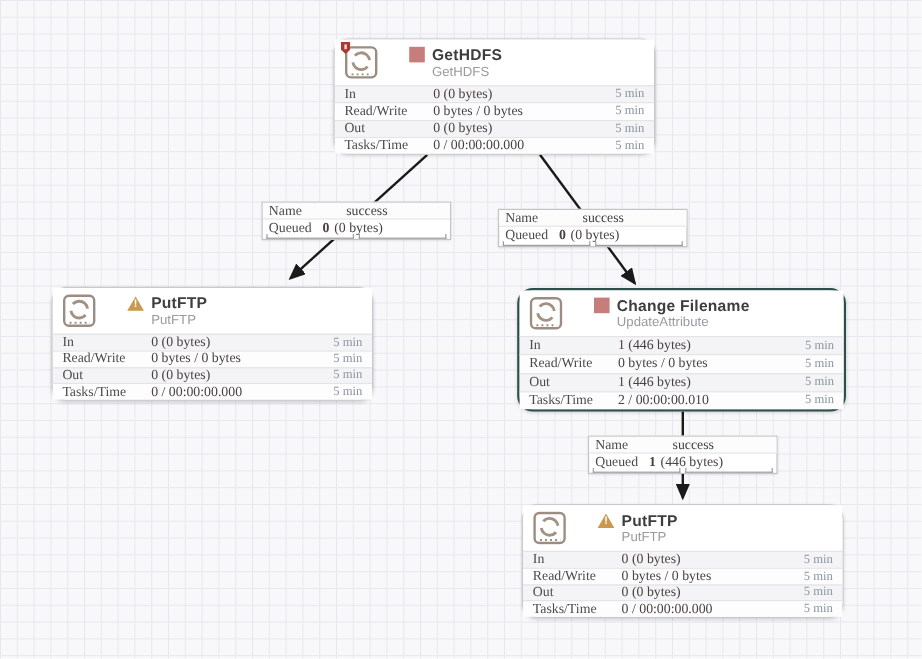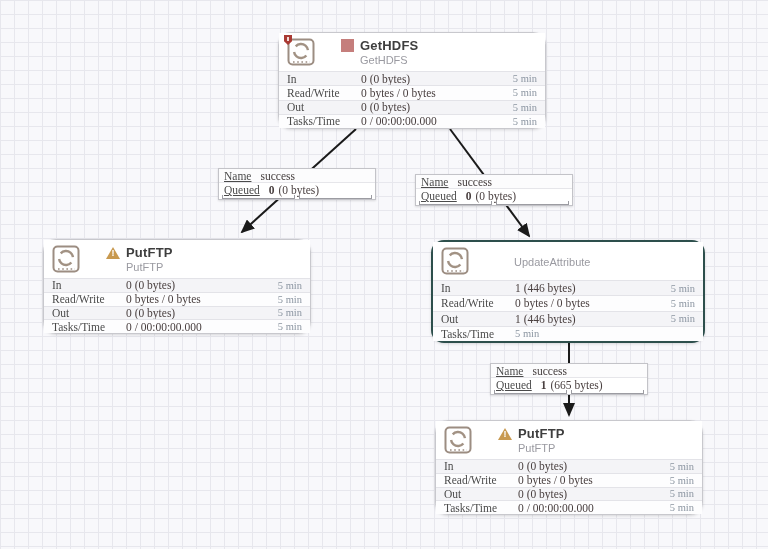--- a/index.html
+++ b/index.html
@@ -68,22 +68,22 @@
 
   
   .conn-label {
     position:absolute; z-index:3; width:158px; height:32px;
     background:#fff; border:1px solid #c3c3c8;
     box-shadow:0 1px 2px rgba(0,0,0,.12);
     font-family:"Liberation Serif", serif; font-size:11.5px; color:#4b4b4b;
   }
   .conn-row1 { height:14px; display:flex; align-items:center; padding:1px 5px 0 5px; background:#fcfcfd; border-bottom:1px solid #e6e6ea; }
   .conn-row2 { height:13px; display:flex; align-items:center; padding:1px 5px 0 5px; }
-  .c-lab { margin-right:9px;text-decoration:underline; }
-  .c-val { color:#433c3c; }
+  .c-lab { margin-right:9px; }
+  .c-val { color:#433c3c;margin-left:28px; }
   .c-num { font-weight:bold; color:#4a4040; margin-right:4px; }
   .c-size { color:#4a4040;text-align:center; }
   .conn-meter { position:absolute; left:3px; right:3px; bottom:0; height:4px; display:flex; justify-content:space-between; }
   .conn-meter .bar {
     width:48.5%; height:4px;
     border-left:1px solid #9c9ca2; border-right:1px solid #9c9ca2; border-bottom:1px solid #9c9ca2;
   }
 </style>
 </head>
 <body>
@@ -187,20 +187,24 @@
   <div class="proc selected" style="left:431px; top:240px; width:274px; height:103px;">
     <div class="proc-header">
       <div class="proc-icon">
         <svg width="28" height="28" viewBox="0 0 28 28">
           <rect x="1.5" y="1.5" width="25" height="25" rx="4" fill="#fff" stroke="#9c8d82" stroke-width="2"></rect>
           <circle cx="14" cy="13" r="7" fill="none" stroke="#a29284" stroke-width="2.4" stroke-dasharray="16 6" transform="rotate(40 14 13)"></circle>
           <line x1="6" y1="24" x2="23" y2="24" stroke="#9c8d82" stroke-width="1.6" stroke-dasharray="1.6 2.6"></line>
         </svg>
       </div>
       <div class="proc-titles">
+        <div class="title-row">
+          <span class="status-sq"></span>
+          <span class="proc-title">Change Filename</span>
+        </div>
         <div class="proc-subtitle">UpdateAttribute</div>
       </div>
     </div>
     <div class="stats">
       <div class="stat-row">
         <span class="s-label">In</span>
         <span class="s-value">1 (446 bytes)</span>
         <span class="s-win">5 min</span>
       </div>
       <div class="stat-row">
@@ -208,20 +212,21 @@
         <span class="s-value">0 bytes / 0 bytes</span>
         <span class="s-win">5 min</span>
       </div>
       <div class="stat-row">
         <span class="s-label">Out</span>
         <span class="s-value">1 (446 bytes)</span>
         <span class="s-win">5 min</span>
       </div>
       <div class="stat-row">
         <span class="s-label">Tasks/Time</span>
+        <span class="s-value">2 / 00:00:00.010</span>
         <span class="s-win">5 min</span>
       </div>
     </div>
   </div>
 
   <div class="proc" style="left:435px; top:420px; width:268px; height:95px;">
     <div class="proc-header">
       <div class="proc-icon">
         <svg width="28" height="28" viewBox="0 0 28 28">
           <rect x="1.5" y="1.5" width="25" height="25" rx="4" fill="#fff" stroke="#9c8d82" stroke-width="2"></rect>
@@ -294,21 +299,21 @@
   </div>
 
   <div class="conn-label" style="left:490px; top:363px; width:158px;">
     <div class="conn-row1">
       <span class="c-lab">Name</span>
       <span class="c-val">success</span>
     </div>
     <div class="conn-row2">
       <span class="c-lab">Queued</span>
       <span class="c-num">1</span>
-      <span class="c-size">(665 bytes)</span>
+      <span class="c-size">(446 bytes)</span>
     </div>
     <div class="conn-meter">
         <span class="bar"></span>
         <span class="bar"></span>
       </div>
   </div>
 
 </div>
 
 </body></html>

